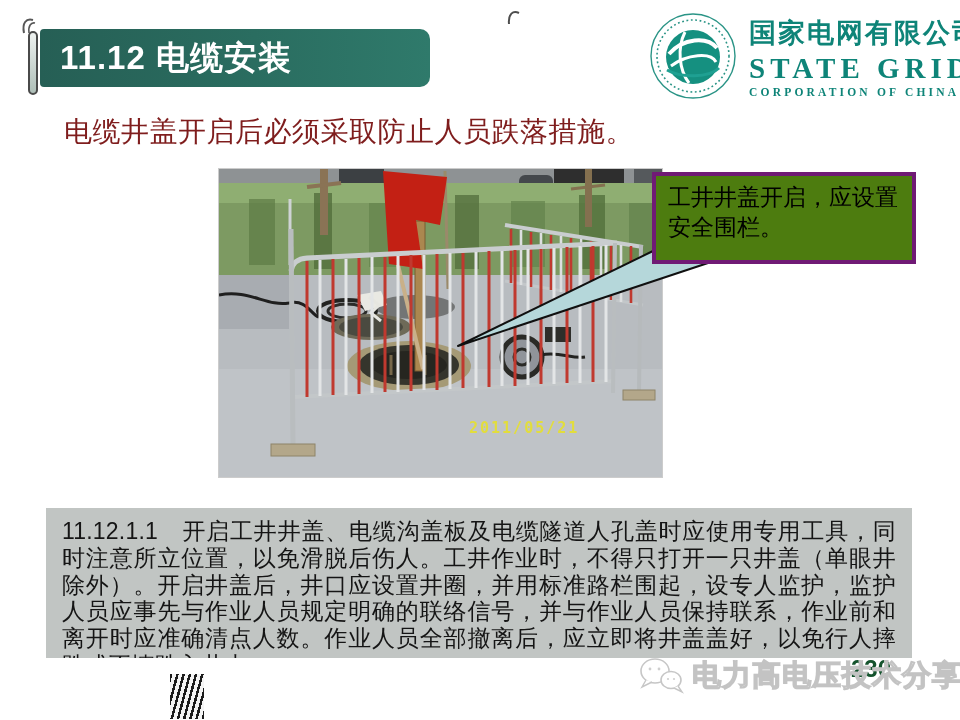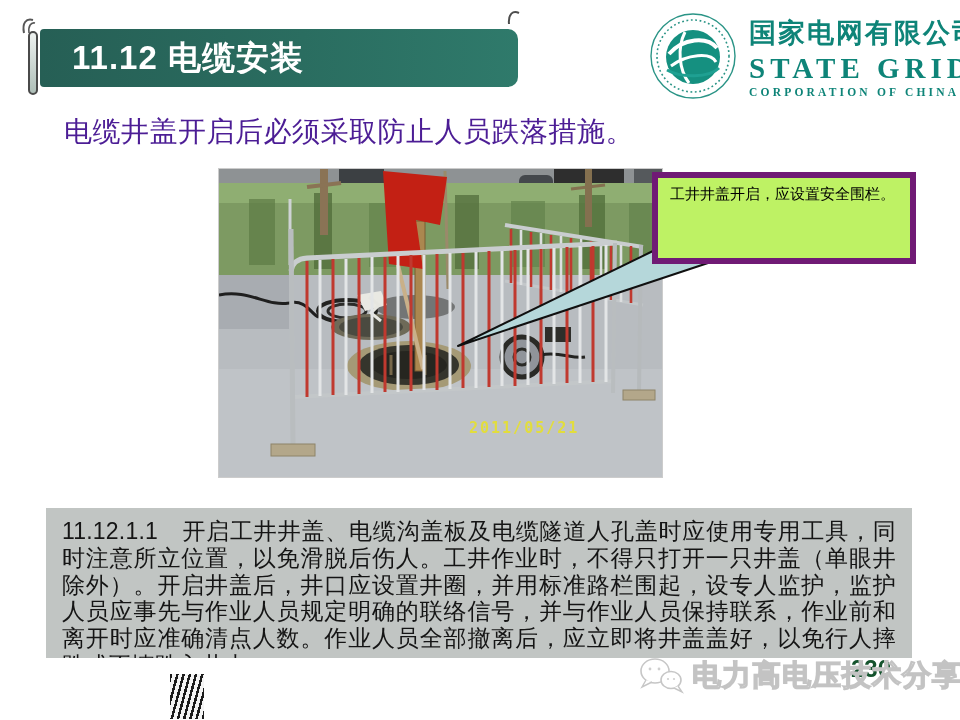--- a/index.html
+++ b/index.html
@@ -2,24 +2,24 @@
 <html><head>
 <meta charset="utf-8">
 <style>
   * { margin:0; padding:0; box-sizing:border-box; }
   html,body { width:960px; height:720px; }
   body { font-family:"Liberation Sans","DejaVu Sans",sans-serif; background:#ffffff; }
   .slide { position:relative; width:960px; height:720px; background:#ffffff; overflow:hidden; }
 
   
   .title-bar {
-    position:absolute; left:40px; top:29px; width:478px; height:58px;
+    position:absolute; left:40px; top:29px; width:390px; height:58px;
     background:linear-gradient(90deg,#265f55 0%, #2a6d60 55%, #2f7a6b 100%);
     border-radius:4px 10px 10px 4px;
-    display:flex; align-items:center; padding-left:32px;
+    display:flex; align-items:center; padding-left:20px;
   }
   .title-bar .title-text {
     color:#ffffff; font-size:33px; font-weight:600; letter-spacing:1px;
     font-family:"Liberation Sans","DejaVu Sans",sans-serif;
   }
   .accent-pill {
     position:absolute; left:28px; top:31px; width:10px; height:64px;
     background:linear-gradient(180deg,#eef2f0,#aebfb8);
     border:2px solid #4a4a4a; border-radius:6px; z-index:3;
   }
@@ -35,37 +35,37 @@
              font-family:"Liberation Serif","DejaVu Serif",serif; white-space:nowrap; }
   .logo-en { font-size:29px; font-weight:bold; letter-spacing:5px;
              font-family:"Liberation Serif","DejaVu Serif",serif; margin-top:1px; }
   .logo-sub { font-size:11.5px; font-weight:bold; letter-spacing:3.2px;
               font-family:"Liberation Serif","DejaVu Serif",serif; margin-top:1px; white-space:nowrap; }
 
   
   .subtitle {
     position:absolute; left:64px; top:113px; width:640px;
     font-family:"Liberation Serif","DejaVu Serif",serif;
-    font-size:28px; font-weight:500; color:#4c1d95; letter-spacing:.5px;
+    font-size:28px; font-weight:500; color:#7f1d1d; letter-spacing:.5px;
   }
 
   
   .photo {
     position:absolute; left:218px; top:168px; width:445px; height:310px;
     border:1px solid #cccccc; background:#ef4444; z-index:2;
   }
   .photo svg { display:block; }
 
   
   .callout-box {
     position:absolute; left:652px; top:172px; width:264px; height:92px;
-    background:#bef264; border:6px solid #701a75; z-index:5;
+    background:#4d7c0f; border:4px solid #701a75; z-index:5;
     padding:7px 10px 0 12px;
     font-family:"Liberation Serif","DejaVu Serif",serif;
-    font-size:15px; line-height:1.32; color:#000;
+    font-size:23px; line-height:1.32; color:#000;
   }
   .leader-svg { position:absolute; left:430px; top:240px; z-index:4; pointer-events:none; }
 
   
   .body-box {
     position:absolute; left:46px; top:508px; width:866px; height:150px;
     background:#c1c5c3; padding:10px 16px; overflow:hidden; z-index:2;
   }
   .body-box .clause {
     font-size:23px; line-height:26.8px; color:#151515;

